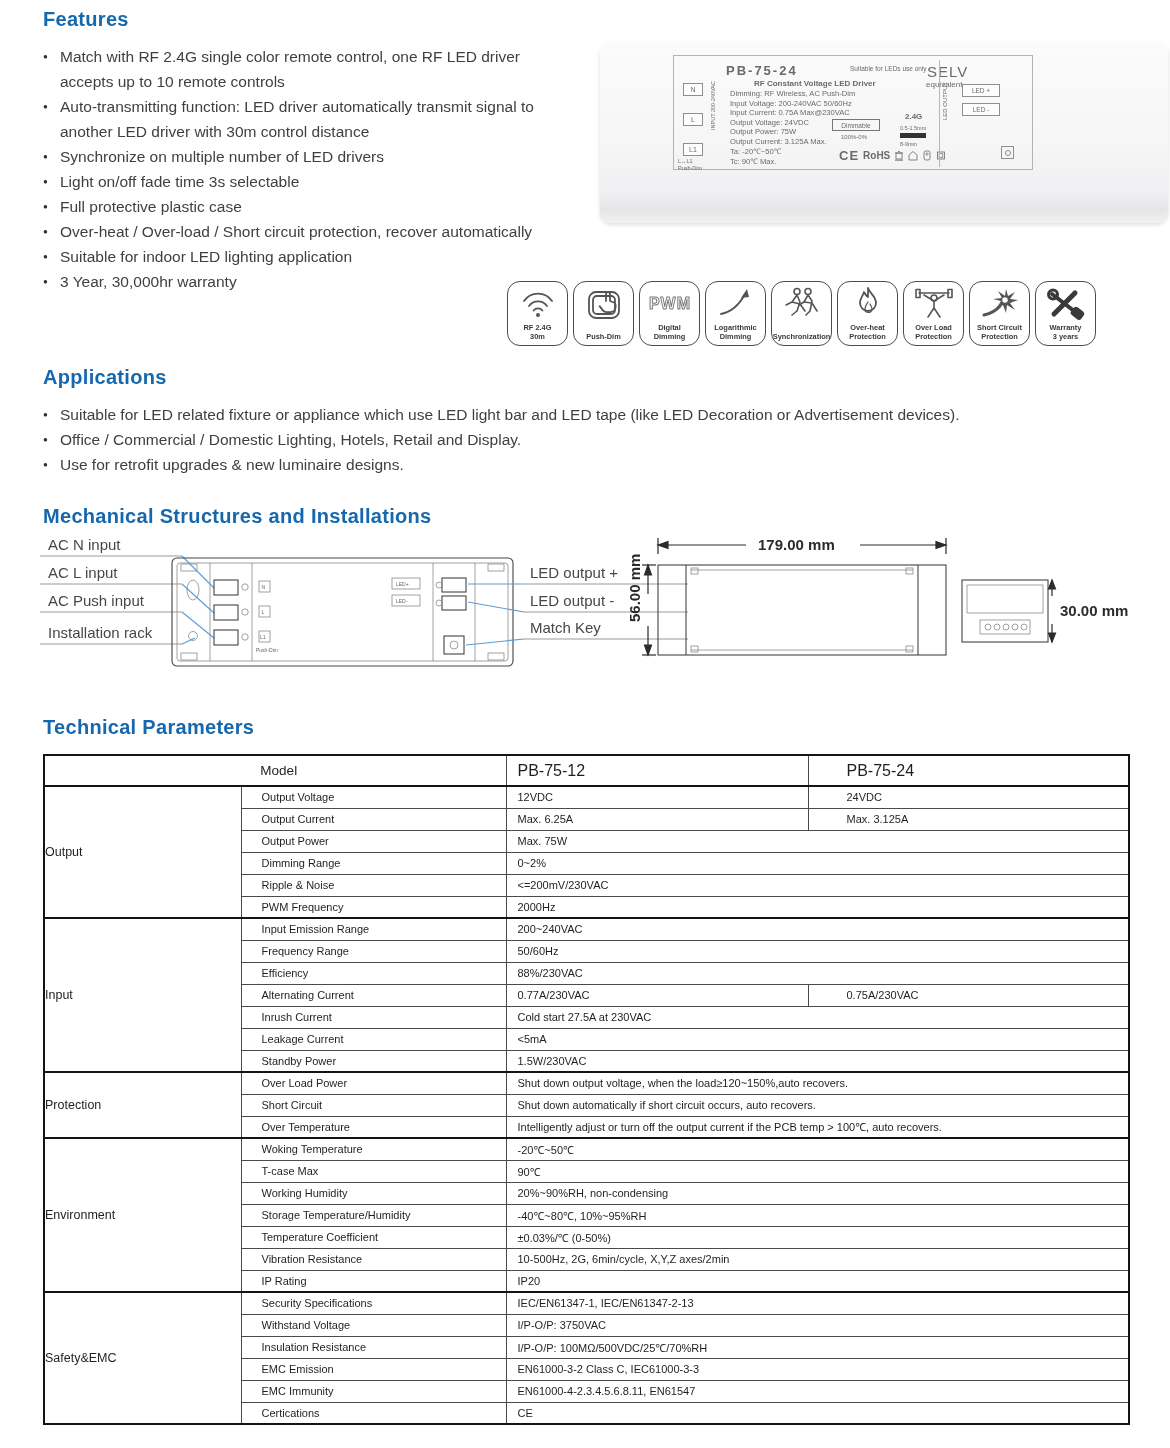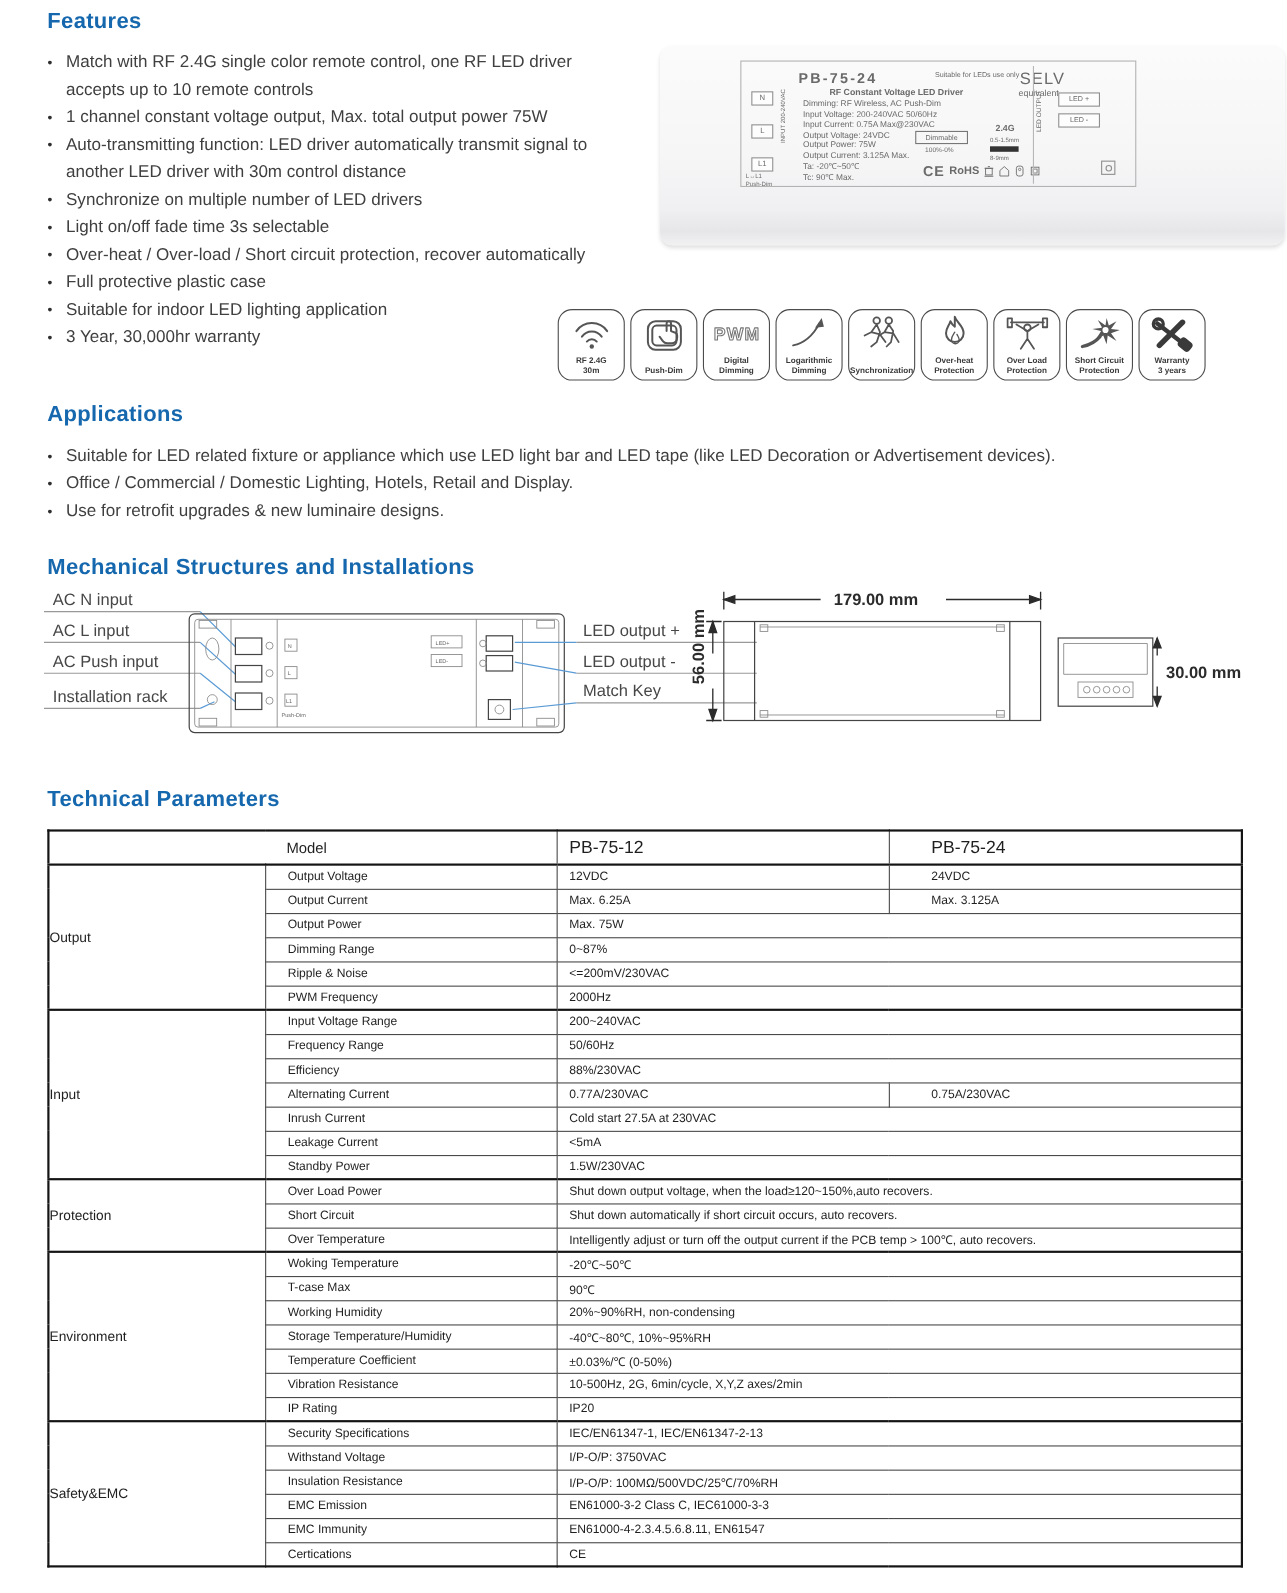--- a/index.html
+++ b/index.html
@@ -67,26 +67,25 @@
 .pcell{padding-left:20px !important;}
 .v2{padding-left:38px !important;}
 tr.gstart td{border-top:2px solid #141414;}
 </style>
 </head>
 <body>
 
 <h2 style="left:43px;top:8px;">Features</h2>
 <ul id="features-list">
     <li>Match with RF 2.4G single color remote control, one RF LED driver accepts up to 10 remote controls</li>
-    <li>1 channel constant voltage output, Max. total output power 75W</li>
     <li>Auto-transmitting function: LED driver automatically transmit signal to another LED driver with 30m control distance</li>
     <li>Synchronize on multiple number of LED drivers</li>
     <li>Light on/off fade time 3s selectable</li>
+    <li>Full protective plastic case</li>
     <li>Over-heat / Over-load / Short circuit protection, recover automatically</li>
-    <li>Full protective plastic case</li>
     <li>Suitable for indoor LED lighting application</li>
     <li>3 Year, 30,000hr warranty</li>
   </ul>
 
 <div class="photo">
   <div class="plabel">
     <div class="tbox" style="top:27px;">N</div>
     <div class="tbox" style="top:57px;">L</div>
     <div class="tbox" style="top:87px;">L1</div>
     <div class="abs pl-pushnote">
@@ -414,33 +413,33 @@
         <td class="pcell">Output Current</td>
         <td>Max. 6.25A</td>
         <td class="v2">Max. 3.125A</td>
       </tr>
       <tr>
         <td class="pcell">Output Power</td>
         <td colspan="2">Max. 75W</td>
       </tr>
       <tr>
         <td class="pcell">Dimming Range</td>
-        <td colspan="2">0~87%</td>
+        <td colspan="2">0~2%</td>
       </tr>
       <tr>
         <td class="pcell">Ripple &amp; Noise</td>
         <td colspan="2">&lt;=200mV/230VAC</td>
       </tr>
       <tr>
         <td class="pcell">PWM Frequency</td>
         <td colspan="2">2000Hz</td>
       </tr>
       <tr class="gstart">
         <td class="gcell" rowspan="7">Input</td>
-        <td class="pcell">Input Voltage Range</td>
+        <td class="pcell">Input Emission Range</td>
         <td colspan="2">200~240VAC</td>
       </tr>
       <tr>
         <td class="pcell">Frequency Range</td>
         <td colspan="2">50/60Hz</td>
       </tr>
       <tr>
         <td class="pcell">Efficiency</td>
         <td colspan="2">88%/230VAC</td>
       </tr>

